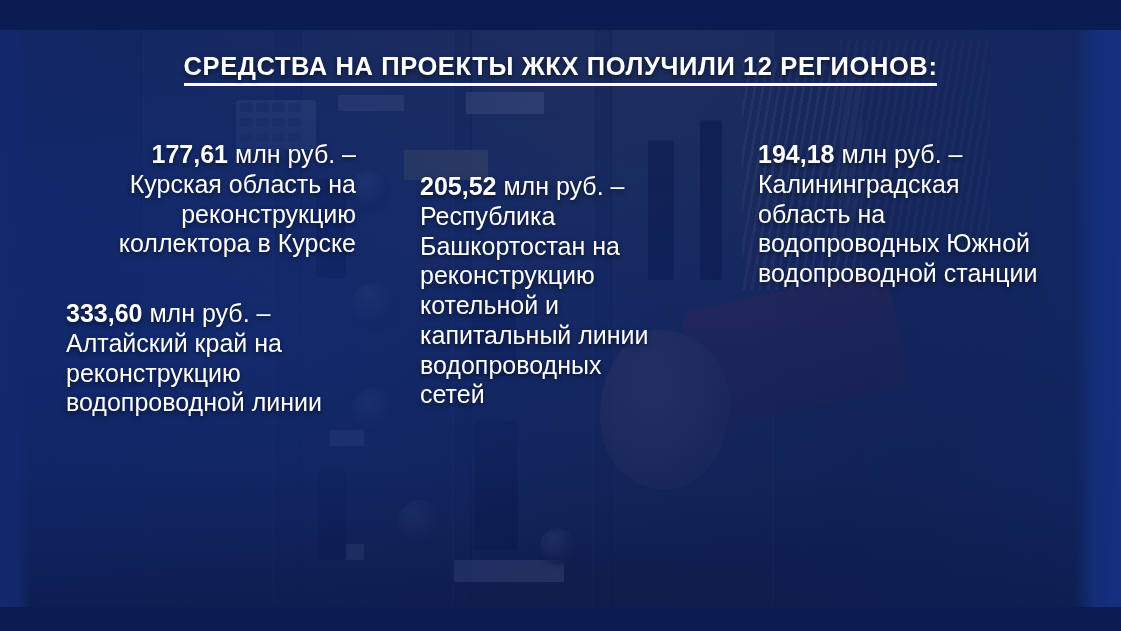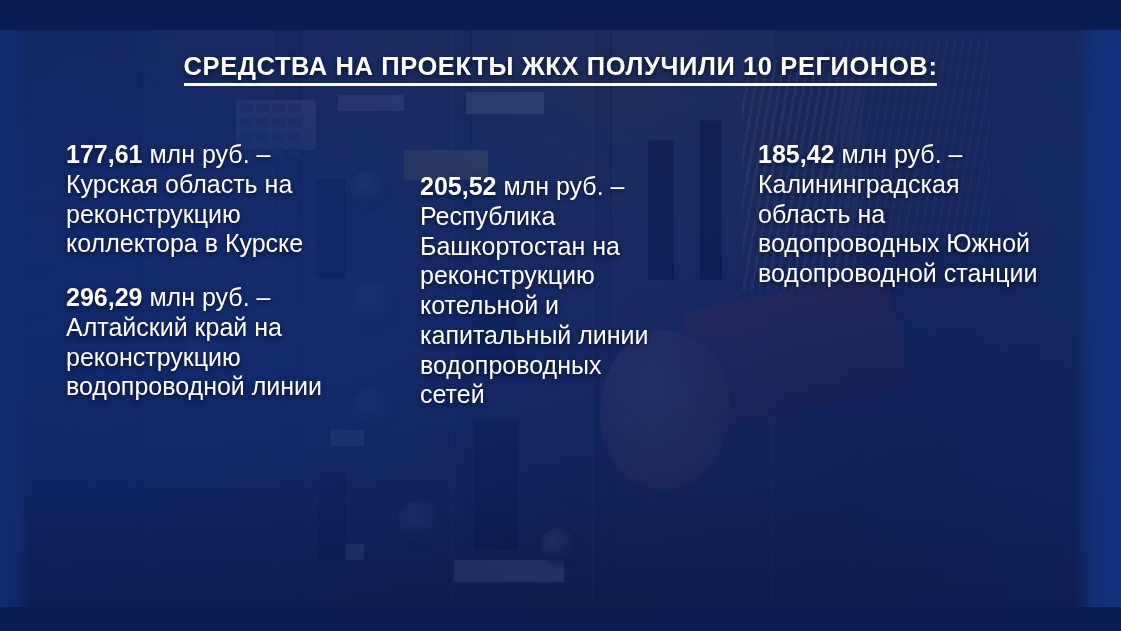--- a/index.html
+++ b/index.html
@@ -187,21 +187,21 @@
     color: #ffffff;
     font-size: 25px;
     line-height: 1.19;
     text-shadow: 0 2px 5px rgba(0,0,0,0.6);
     word-break: break-word;
   }
   .entry .amt {
     font-weight: bold;
   }
   .col3 .entry { margin-bottom: 44px; }
-  .col1 .entry:first-child { margin-bottom: 24px; }
+  .col1 .entry:first-child { margin-bottom: 40px; text-align: right; }
 </style>
 </head>
 <body>
 
 <div id="slide">
 
   <div class="photo">
     <div class="panelcol" style="left:140px; width:130px;"></div>
     <div class="panelcol" style="left:300px; width:150px;"></div>
     <div class="panelcol" style="left:470px; width:120px;"></div>
@@ -265,40 +265,40 @@
   <div class="wash"></div>
   <div class="wash2"></div>
 
   <div class="leftedge"></div>
   <div class="rightedge"></div>
 
   <div class="bar top"></div>
   <div class="bar bottom"></div>
 
   <div class="headline">
-    <span class="u">СРЕДСТВА НА ПРОЕКТЫ ЖКХ ПОЛУЧИЛИ 10 РЕГИОНОВ:</span>
+    <span class="u">СРЕДСТВА НА ПРОЕКТЫ ЖКХ ПОЛУЧИЛИ 12 РЕГИОНОВ:</span>
   </div>
 
   <div class="cols">
 
     <div class="col col1">
       <div class="entry">
         <p><span class="amt">177,61</span><span> млн руб. – Курская область на реконструкцию коллектора в Курске</span></p>
       </div>
       <div class="entry">
-        <p><span class="amt">296,29</span><span> млн руб. – Алтайский край на реконструкцию водопроводной линии</span></p>
+        <p><span class="amt">333,60</span><span> млн руб. – Алтайский край на реконструкцию водопроводной линии</span></p>
       </div>
     </div>
 
     <div class="col col2">
       <div class="entry">
         <p><span class="amt">205,52</span><span> млн руб. – Республика Башкортостан на реконструкцию котельной и капитальный линии водопроводных сетей</span></p>
       </div>
     </div>
 
     <div class="col col3">
       <div class="entry">
-        <p><span class="amt">185,42</span><span> млн руб. – Калининградская область на водопроводных Южной водопроводной станции</span></p>
+        <p><span class="amt">194,18</span><span> млн руб. – Калининградская область на водопроводных Южной водопроводной станции</span></p>
       </div>
     </div>
 
   </div>
 </div>
 
 </body></html>

